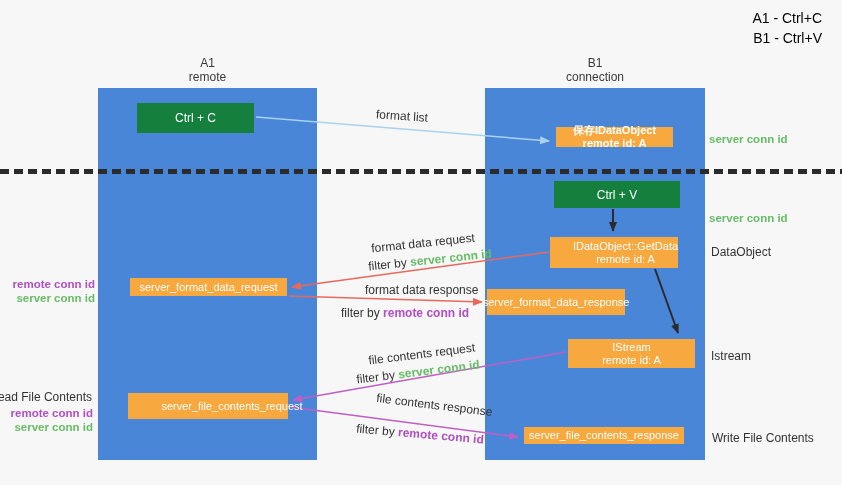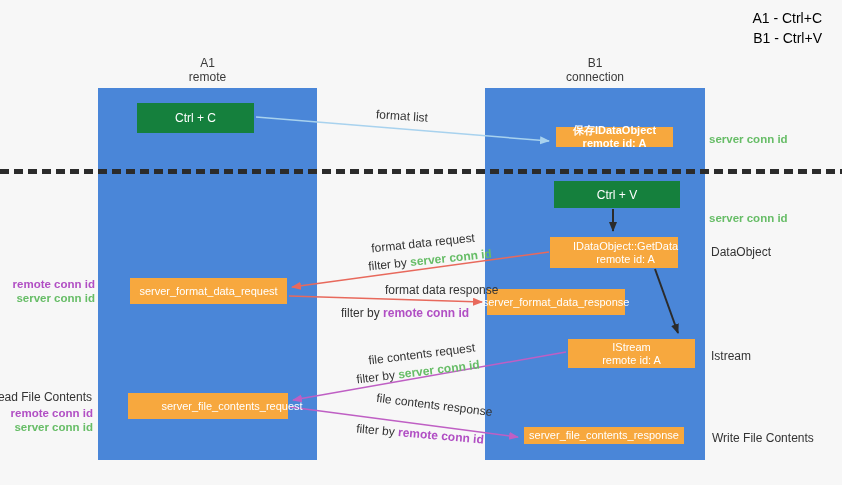--- a/index.html
+++ b/index.html
@@ -96,21 +96,21 @@
 
   <div class="box green" style="left:554px;top:181px;width:126px;height:27px;">
     <span>Ctrl + V</span>
   </div>
 
   <div class="box orange" style="left:550px;top:237px;width:128px;height:31px;padding-left:23px;">
     <div>IDataObject::GetData</div>
     <div>remote id: A</div>
   </div>
 
-  <div class="box orange one" style="left:130px;top:278px;width:157px;height:26px;">
+  <div class="box orange one" style="left:130px;top:278px;width:157px;height:18px;">
     <span>server_format_data_request</span>
   </div>
 
   <div class="box orange one" style="left:487px;top:289px;width:138px;height:26px;">
     <span>server_format_data_response</span>
   </div>
 
   <div class="box orange" style="left:568px;top:339px;width:127px;height:29px;">
     <div>IStream</div>
     <div>remote id: A</div>
@@ -125,21 +125,21 @@
   </div>
 
   <div class="lbl rot-dn4" style="left:376px;top:109px;">format list</div>
 
   <div class="lbl rot-up6" style="left:371px;top:236px;">format data request</div>
   <div class="lbl rot-up6" style="left:368px;top:253px;">
     <span>filter by</span>
     <span class="g">server conn id</span>
   </div>
 
-  <div class="lbl" style="left:365px;top:283px;margin-left:20px;">format data response</div>
+  <div class="lbl" style="left:365px;top:283px;">format data response</div>
   <div class="lbl" style="left:341px;top:306px;">
     <span>filter by</span>
     <span class="p">remote conn id</span>
   </div>
 
   <div class="lbl rot-up7" style="left:368px;top:347px;">file contents request</div>
   <div class="lbl rot-up7" style="left:356px;top:365px;">
     <span>filter by</span>
     <span class="g">server conn id</span>
   </div>

